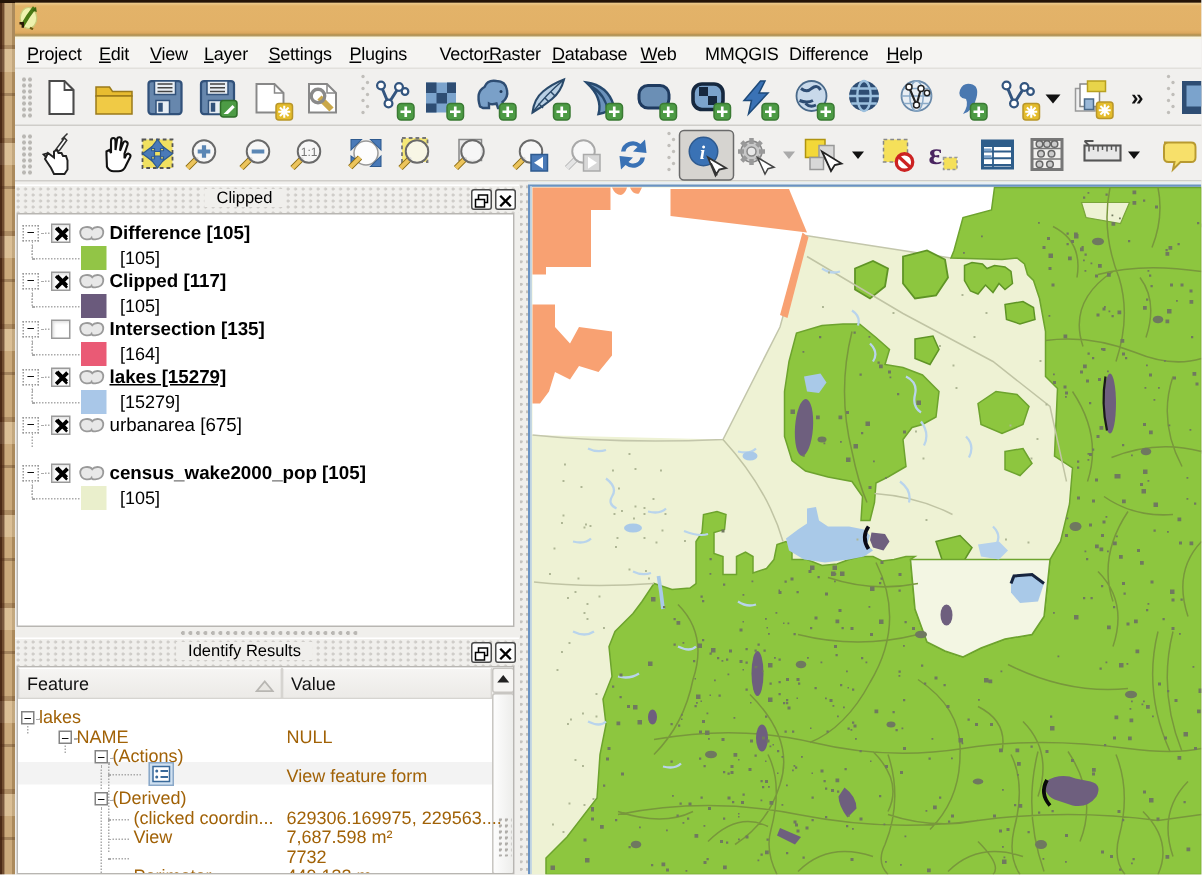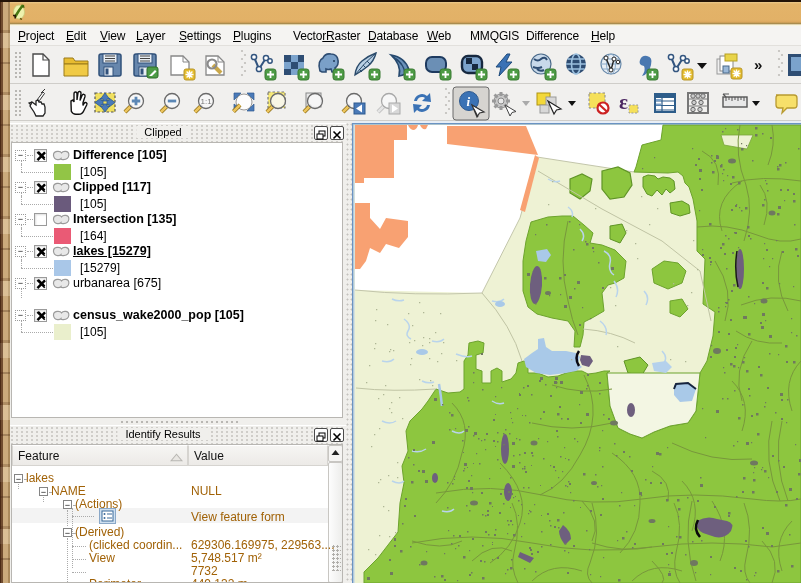--- a/index.html
+++ b/index.html
@@ -567,21 +567,21 @@
     <span class="irow" style="left:39px;top:39px">NAME</span>
     <span class="irow" style="left:63px;top:52px">(Actions)</span>
     <span class="irow" style="left:63px;top:80px">(Derived)</span>
     <span class="irow" style="left:77px;top:93px">(clicked coordin...</span>
     <span class="irow" style="left:77px;top:106px">View</span>
     <span class="irow" style="left:77px;top:137px">feature id</span>
     <span class="irow" style="left:77px;top:132px">Perimeter</span>
     <span class="irow" style="left:179px;top:39px">NULL</span>
     <span class="irow" style="left:179px;top:65px">View feature form</span>
     <span class="irow" style="left:179px;top:93px">629306.169975, 229563....</span>
-    <span class="irow" style="left:179px;top:106px">5,748.517 m²</span>
+    <span class="irow" style="left:179px;top:106px">7,687.598 m²</span>
     <span class="irow" style="left:179px;top:119px">7732</span>
     <span class="irow" style="left:179px;top:132px">449.132 m</span>
     <div style="position:absolute;left:2px;top:29px;width:9px;height:9px;border:1px solid #848484;background:#fff;font-size:9px;line-height:8px;text-align:center">−</div>
     <div style="position:absolute;left:27px;top:42px;width:9px;height:9px;border:1px solid #848484;background:#fff;font-size:9px;line-height:8px;text-align:center">−</div>
     <div style="position:absolute;left:51px;top:55px;width:9px;height:9px;border:1px solid #848484;background:#fff;font-size:9px;line-height:8px;text-align:center">−</div>
     <div style="position:absolute;left:51px;top:83px;width:9px;height:9px;border:1px solid #848484;background:#fff;font-size:9px;line-height:8px;text-align:center">−</div>
     <div style="position:absolute;left:6px;top:39px;height:5px;border-left:1px dotted #aaa"></div>
     <div style="position:absolute;left:12px;top:34px;width:2px;border-top:1px dotted #aaa"></div>
     <div style="position:absolute;left:31px;top:52px;height:5px;border-left:1px dotted #aaa"></div>
     <div style="position:absolute;left:37px;top:47px;width:2px;border-top:1px dotted #aaa"></div>

